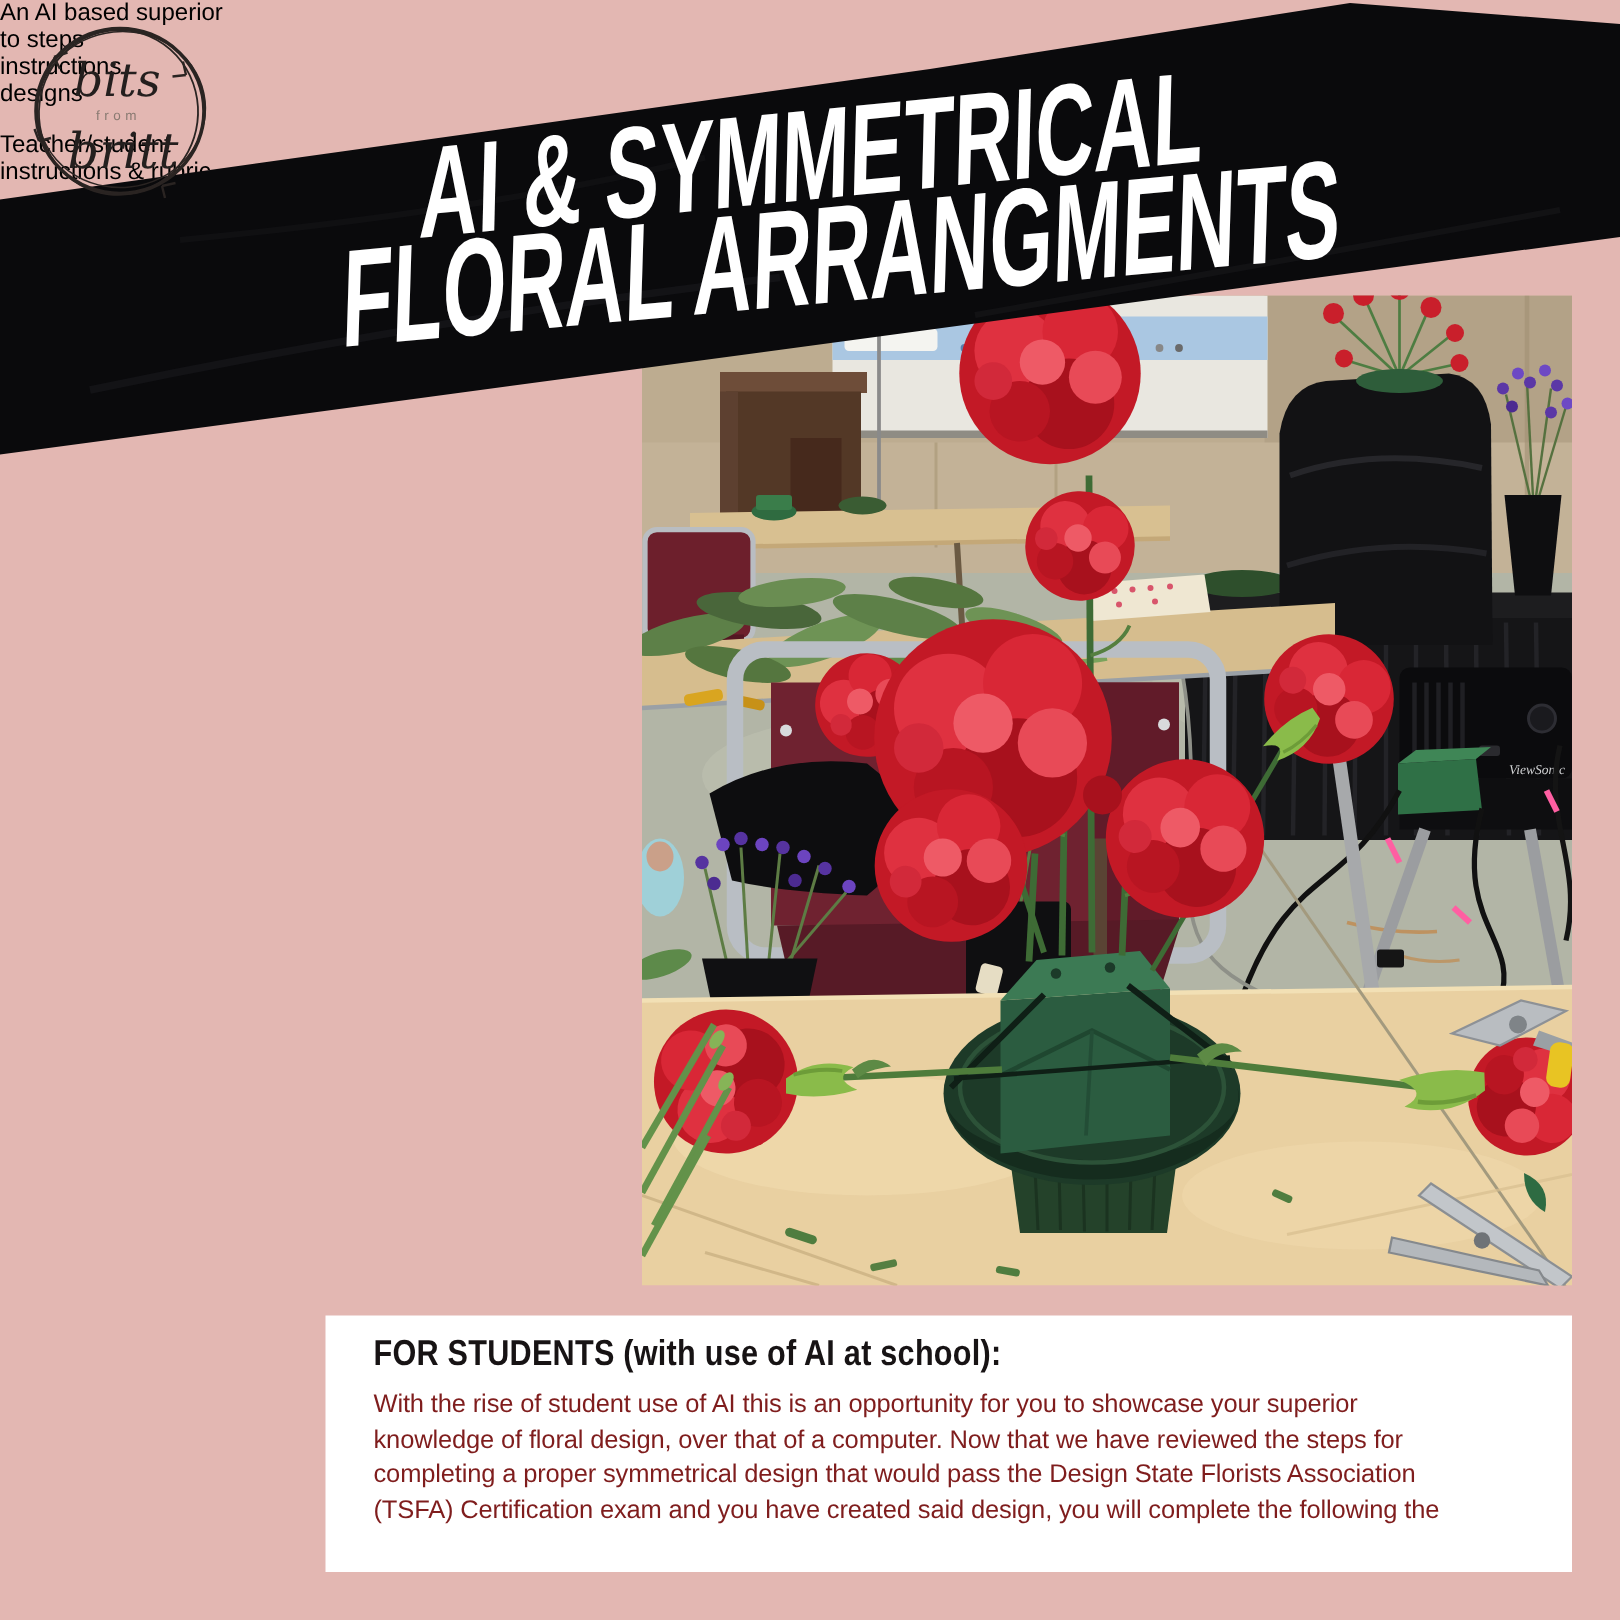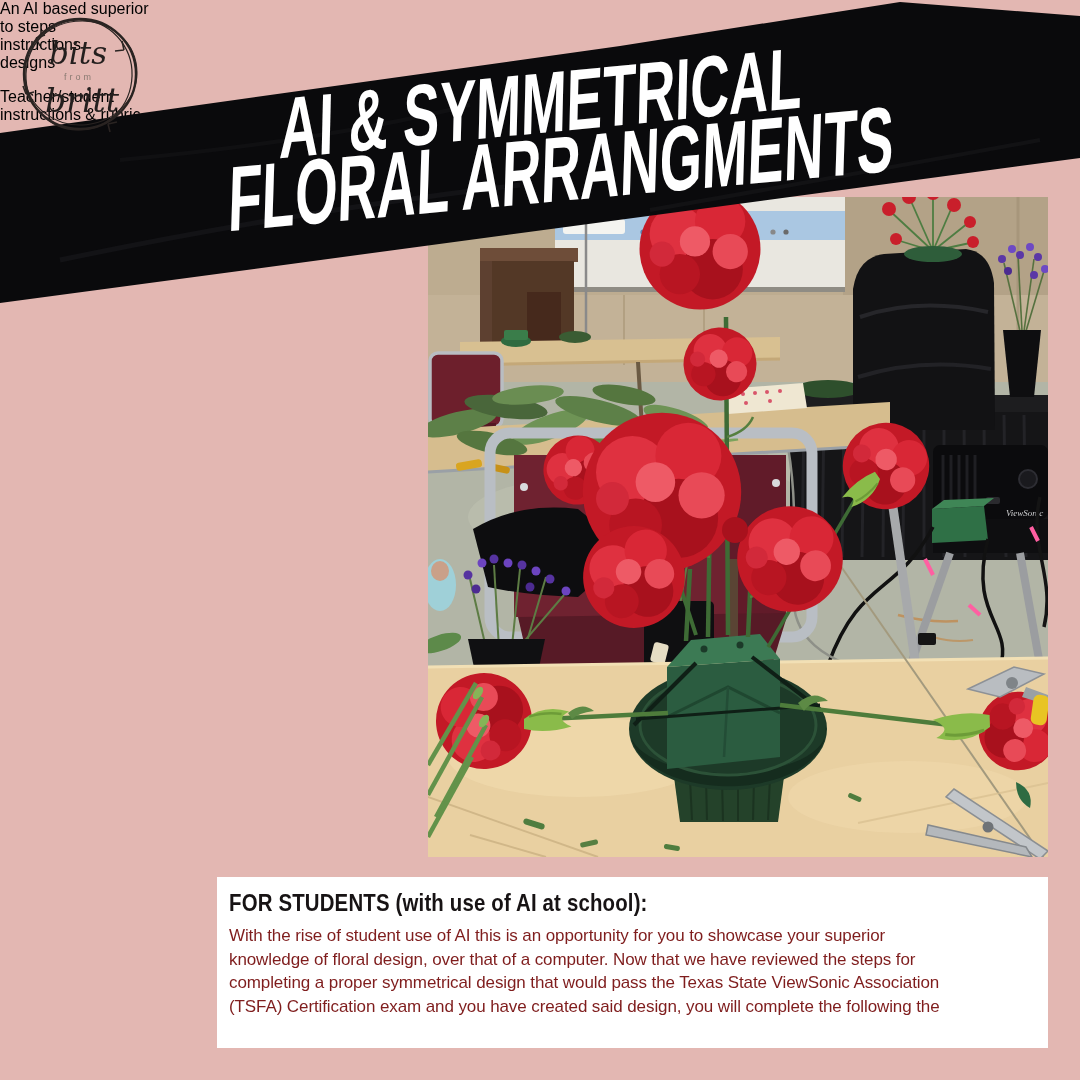--- a/index.html
+++ b/index.html
@@ -21,21 +21,21 @@
     position:absolute;left:16px;width:412px;z-index:4;
     color:#221c1d;font-size:42px;line-height:57px;letter-spacing:.2px;
   }
   
   .photo{position:absolute;left:428px;top:197px;width:620px;height:660px;margin:0;z-index:1;}
   .photo svg{display:block;}
   
   .info-box{
     position:absolute;left:217px;top:877px;width:831px;height:171px;
     background:#ffffff;z-index:6;box-sizing:border-box;
-    padding:12px 14px 0 12px;overflow:hidden;
+    padding:12px 14px 0 32px;overflow:hidden;
   }
   .info-heading{
     font-weight:700;color:#171314;font-size:24px;
     transform:scaleX(.85);transform-origin:left center;
     white-space:nowrap;margin-bottom:7px;letter-spacing:.2px;
   }
   .info-body{color:#7f1d1d;font-size:17px;line-height:23.5px;letter-spacing:-.1px;}
   .info-body div{white-space:nowrap;}
 </style>
 </head>
@@ -459,16 +459,16 @@
     <circle cx="560" cy="630" r="5.5" fill="#6f7377"></circle>
   </g>
 </svg>
 </figure>
 
 <section class="info-box">
   <div class="info-heading">FOR STUDENTS (with use of AI at school):</div>
   <div class="info-body">
     <div>With the rise of student use of AI this is an opportunity for you to showcase your superior</div>
     <div>knowledge of floral design, over that of a computer. Now that we have reviewed the steps for</div>
-    <div>completing a proper symmetrical design that would pass the Texas State ViewSonic Association</div>
+    <div>completing a proper symmetrical design that would pass the Design State Florists Association</div>
     <div>(TSFA) Certification exam and you have created said design, you will complete the following the</div>
   </div>
 </section>
 
 </body></html>

